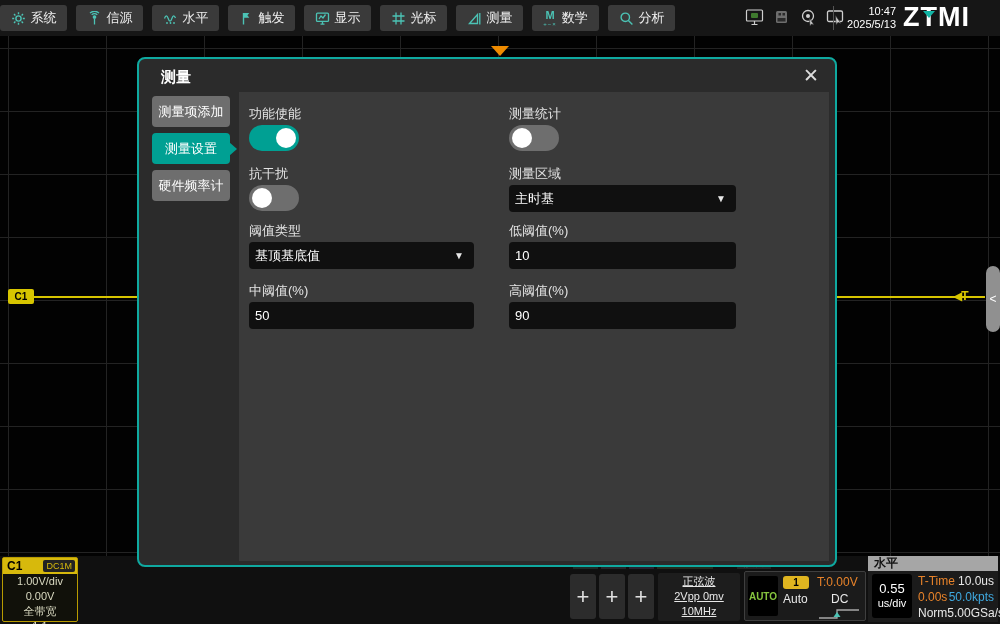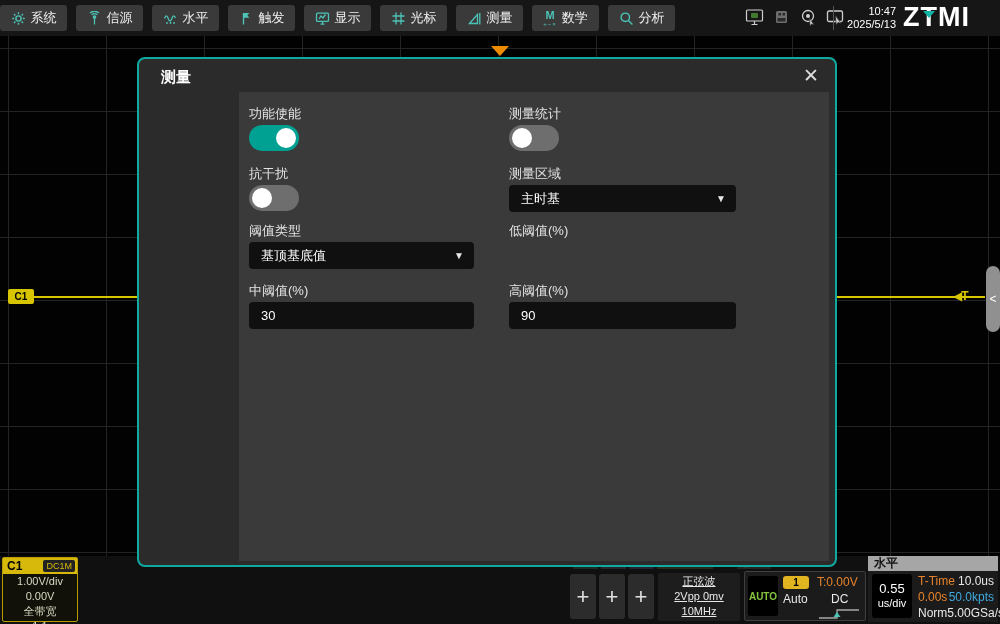--- a/index.html
+++ b/index.html
@@ -39,21 +39,21 @@
   .dlg-tabs { position:absolute; left:13px; top:37px; width:78px; }
   .dlg-tab { position:relative; width:78px; height:31px; margin-bottom:6px; background:#6e6e6e; border-radius:4px; color:#fff; font-size:13px; display:flex; align-items:center; justify-content:center; }
   .dlg-tab.selected { background:#00a093; }
   .dlg-tab.selected::after { content:''; position:absolute; right:-7px; top:50%; transform:translateY(-50%); width:0; height:0; border-top:7px solid transparent; border-bottom:7px solid transparent; border-left:8px solid #00a093; }
   .dlg-content { position:absolute; left:100px; top:33px; width:590px; height:469px; background:#3a3a3a; }
   .fld-label { position:absolute; color:#e3e3e3; font-size:13px; }
   .toggle { position:absolute; width:50px; height:26px; border-radius:13px; }
   .toggle .knob { position:absolute; top:3px; width:20px; height:20px; border-radius:50%; background:#fff; }
   .toggle.on { background:#00a093; } .toggle.on .knob { right:3px; }
   .toggle.off { background:#6e6e6e; } .toggle.off .knob { left:3px; }
-  .fld-box { position:absolute; height:27px; background:#101010; border-radius:4px; color:#fff; font-size:13px; line-height:27px; padding:0 12px; }
+  .fld-box { position:absolute; height:27px; background:#101010; border-radius:4px; color:#fff; font-size:13px; line-height:27px; padding:0 6px; }
   .fld-box .caret { position:absolute; right:10px; top:0; color:#e8e8e8; font-size:10px; }
 
   
   .bottombar { position:absolute; left:0; top:556px; width:1000px; height:68px; background:#101010; z-index:5; }
   .c1box { position:absolute; left:2px; top:1px; width:76px; height:65px; border:1px solid #b89b00; background:#11110a; border-radius:2px; }
   .c1head { height:16px; background:#d7b90c; display:flex; align-items:center; }
   .c1head .nm { color:#000; font-size:12px; font-weight:bold; padding-left:4px; }
   .c1head .cpl { margin-left:auto; margin-right:2px; background:#222; color:#d7b90c; font-size:9px; padding:1px 3px; border-radius:2px; }
   .c1row { color:#d9d9c0; font-size:11px; text-align:center; line-height:15px; }
   .c1row.split { display:flex; justify-content:flex-end; padding:0 4px;flex-direction:column; }
@@ -188,20 +188,25 @@
       <span>Z</span>
       <span class="t"><span>T</span><span class="tri"></span></span>
       <span>MI</span>
     </div>
   </div>
 
   <div class="dialog">
     <div class="dlg-title">测量</div>
     <div class="dlg-close">✕</div>
 
+    <div class="dlg-tabs">
+      <div class="dlg-tab">测量项添加</div>
+      <div class="dlg-tab selected">测量设置</div>
+      <div class="dlg-tab">硬件频率计</div>
+    </div>
 
     <div class="dlg-content">
 
       <div class="fld-label" style="left:10px; top:13px;">功能使能</div>
       <div class="toggle on" style="left:10px; top:33px;">
           <div class="knob"></div>
         </div>
 
       <div class="fld-label" style="left:270px; top:13px;">测量统计</div>
       <div class="toggle off" style="left:270px; top:33px;">
@@ -219,23 +224,24 @@
         <span class="caret">▼</span>
       </div>
 
       <div class="fld-label" style="left:10px; top:130px;">阈值类型</div>
       <div class="fld-box" style="left:10px; top:150px; width:225px;">
         <span>基顶基底值</span>
         <span class="caret">▼</span>
       </div>
 
       <div class="fld-label" style="left:270px; top:130px;">低阈值(%)</div>
+      <div class="fld-box" style="left:270px; top:150px; width:227px;">10</div>
 
       <div class="fld-label" style="left:10px; top:190px;">中阈值(%)</div>
-      <div class="fld-box" style="left:10px; top:210px; width:225px;">30</div>
+      <div class="fld-box" style="left:10px; top:210px; width:225px;">50</div>
 
       <div class="fld-label" style="left:270px; top:190px;">高阈值(%)</div>
       <div class="fld-box" style="left:270px; top:210px; width:227px;">90</div>
     </div>
   </div>
 
   <div class="bottombar">
 
     <div class="c1box">
       <div class="c1head">

